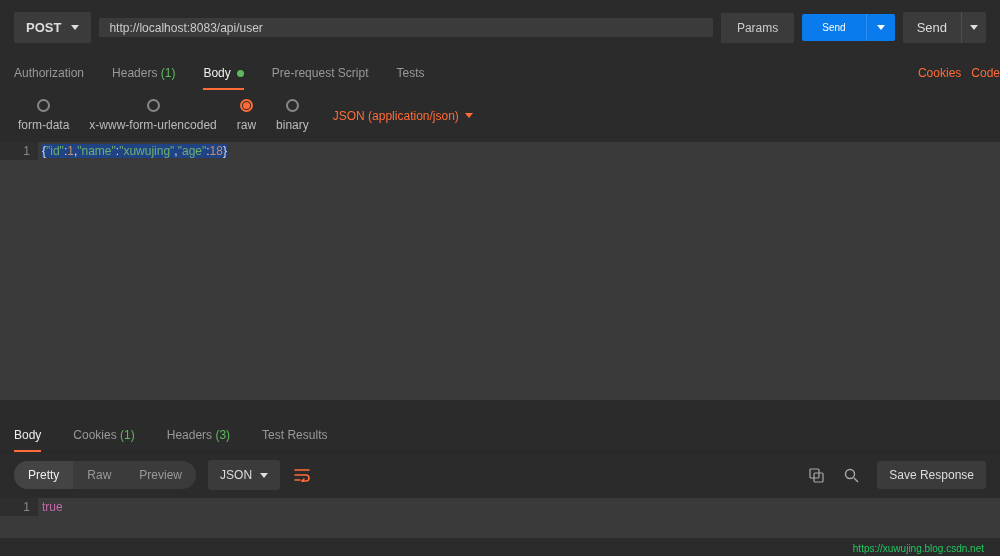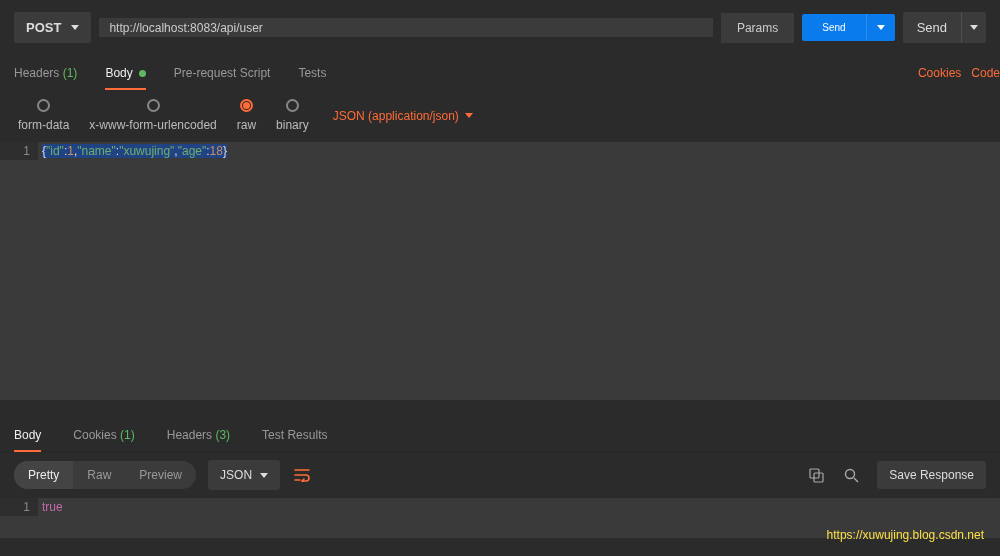--- a/index.html
+++ b/index.html
@@ -57,21 +57,21 @@
 .view-bar { display: flex; align-items: center; padding: 8px 14px; gap: 4px; background: #2b2b2b; }
 .view-seg { display: flex; background: #3b3b3b; border-radius: 14px; overflow: hidden; }
 .view-seg .seg { padding: 7px 14px; font-size: 12px; color: #999; cursor: pointer; }
 .view-seg .seg.active { color: #eee; background: #444; }
 .json-select { display: flex; align-items: center; gap: 8px; background: #3b3b3b; color: #ddd; padding: 8px 12px; font-size: 12px; border-radius: 3px; margin-left: 8px; cursor: pointer; }
 .wrap-icon { color: #ff6c37; margin-left: 10px; cursor: pointer; font-size: 14px; }
 .view-bar .spacer { flex: 1; }
 .icon-btn { color: #aaa; padding: 6px 8px; cursor: pointer; font-size: 14px; }
 .save-response-btn { background: #3b3b3b; color: #ddd; padding: 7px 12px; font-size: 12px; border-radius: 3px; cursor: pointer; margin-left: 6px; }
 
-.watermark { position: absolute; right: 16px; bottom: 14px; color: #fde047; font-size: 12px; }
+.watermark { position: absolute; right: 16px; bottom: 2px; color: #22c55e; font-size: 10px; }
 
 svg { display: block; }
 </style>
 </head>
 <body>
 
 <div class="top-bar">
   <div class="method-select">
     <span>POST</span>
     <span class="chevron-down"></span>
@@ -86,20 +86,21 @@
   </div>
   <div class="save-btn">
     <div class="lbl">Send</div>
     <div class="arrow">
         <span class="chevron-down"></span>
       </div>
   </div>
 </div>
 
 <div class="req-tabs">
+  <div class="tab">Authorization</div>
   <div class="tab">
     <span>Headers</span>&nbsp;
     <span class="badge-green">(1)</span>
   </div>
   <div class="tab active">
     <span>Body</span>
     <span class="dot-green"></span>
   </div>
   <div class="tab">Pre-request Script</div>
   <div class="tab">Tests</div>

